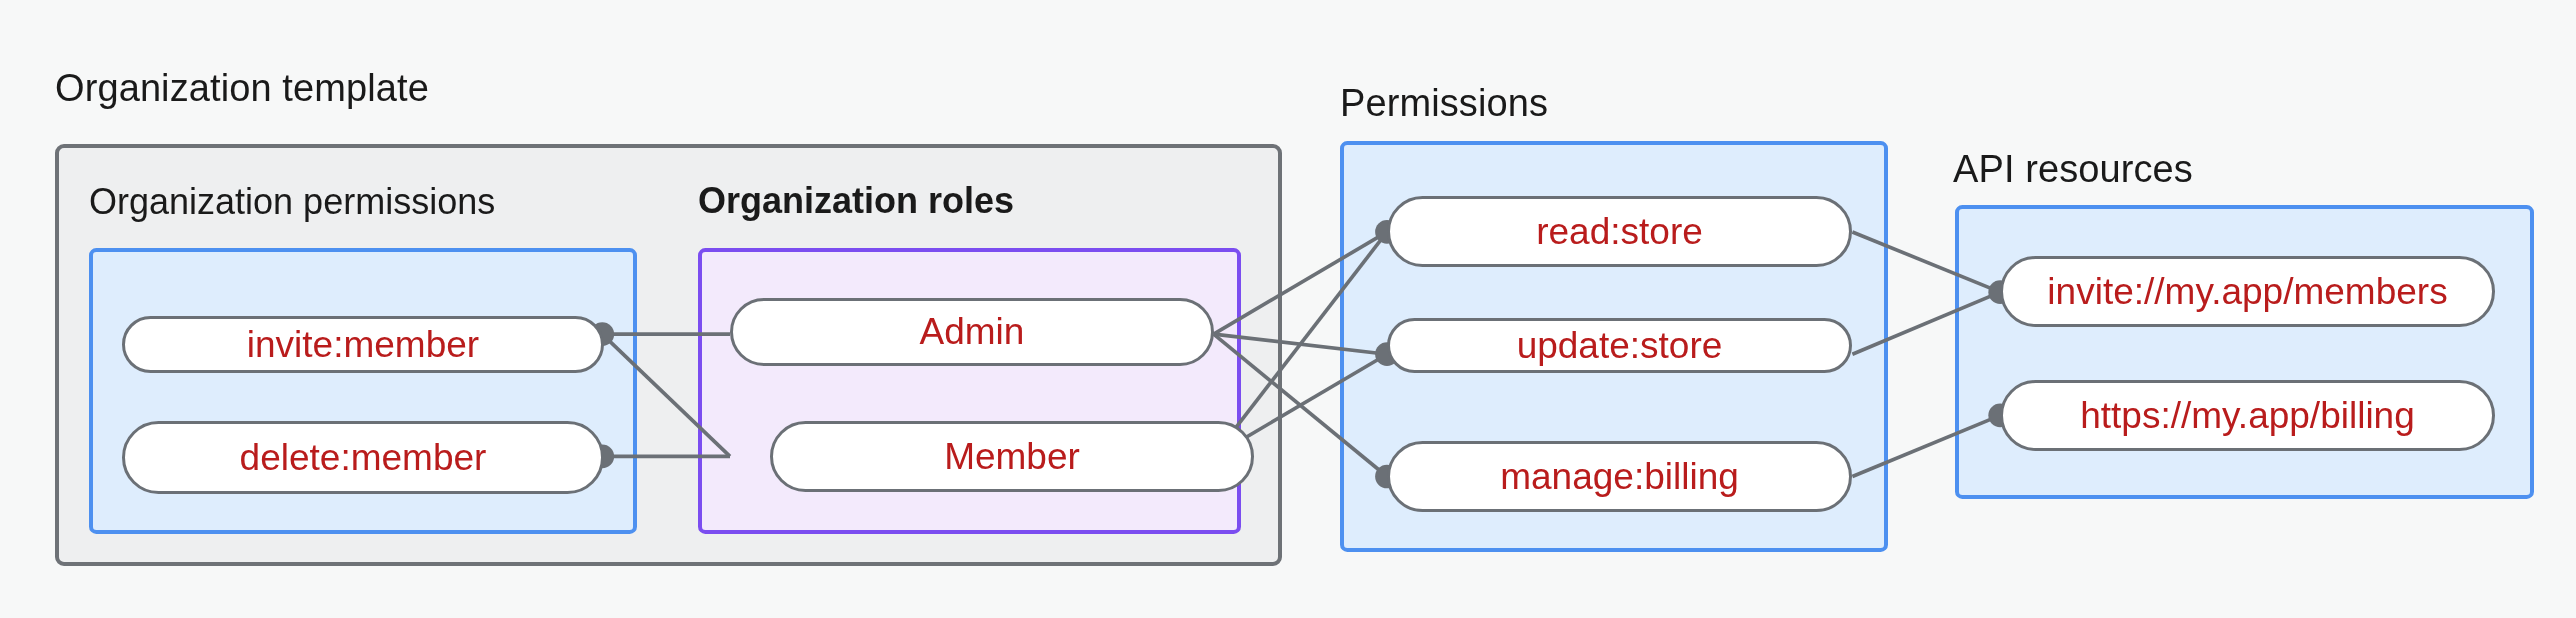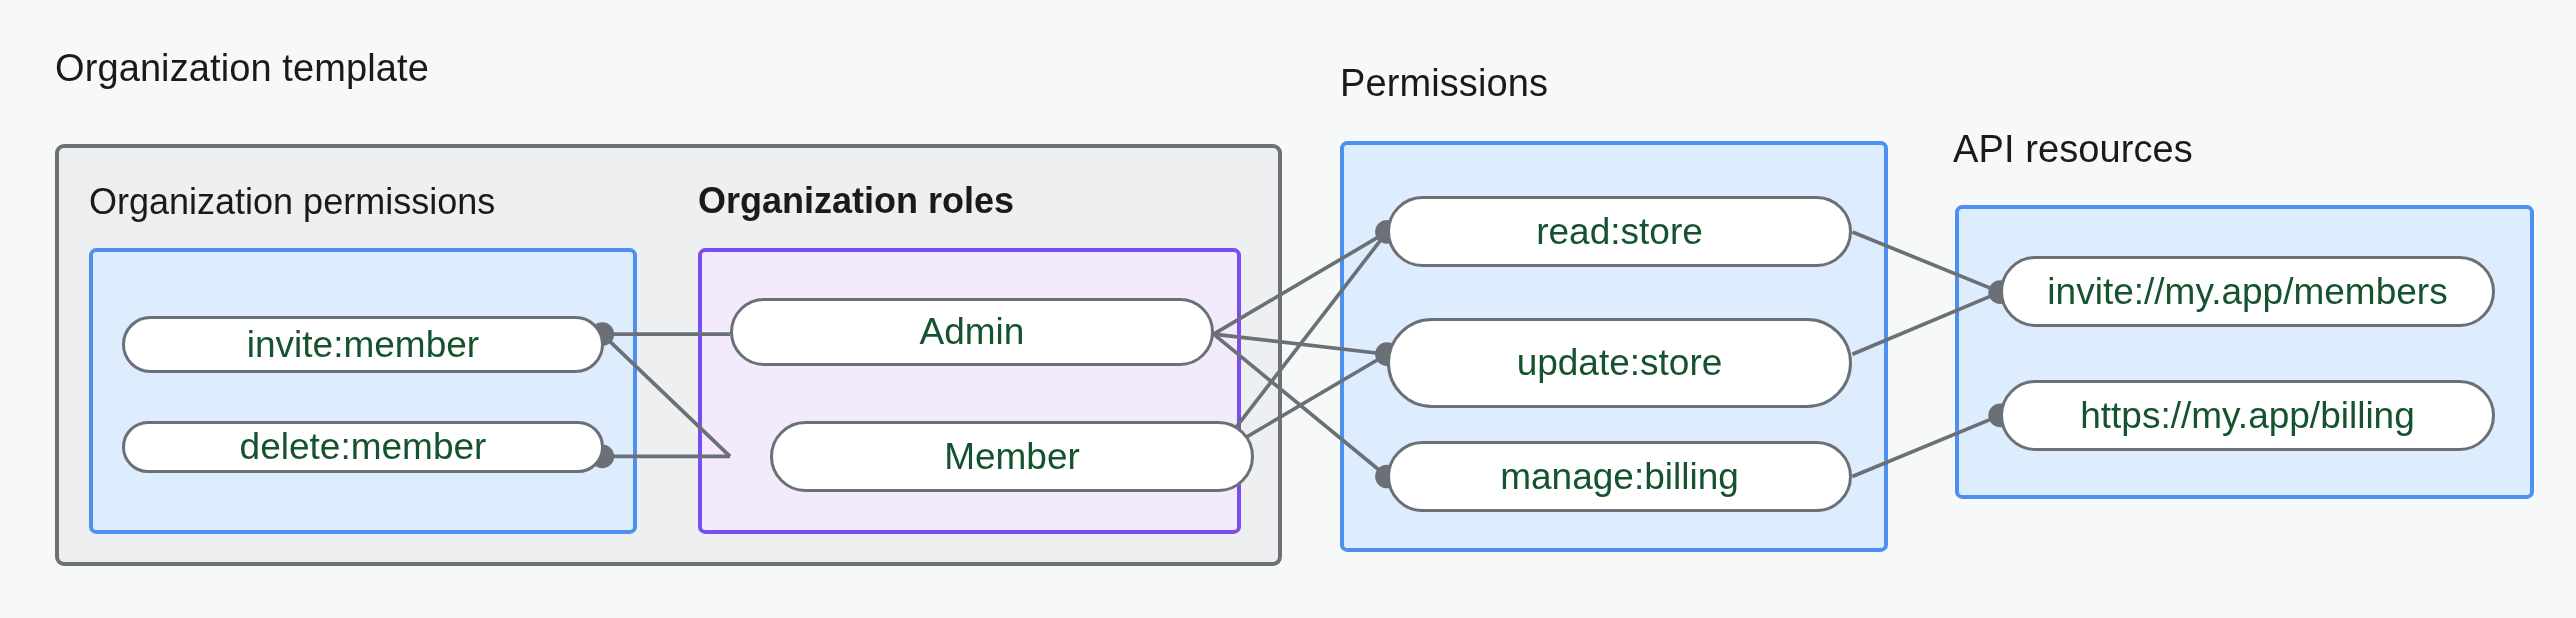--- a/index.html
+++ b/index.html
@@ -10,20 +10,21 @@
     position:relative;overflow:hidden;
   }
   #stage{position:absolute;inset:0;}
 
   .grp-title{
     position:absolute;
     font-size:38px;
     color:#1a1a1a;
     letter-spacing:0.1px;
     white-space:nowrap;
+    margin-top:20px;
   }
   .sub-title{
     position:absolute;
     font-size:36px;
     color:#1a1a1a;
     white-space:nowrap;
   }
 
   .box{position:absolute;box-sizing:border-box;}
 
@@ -43,21 +44,21 @@
     border-radius:7.3px;
   }
 
   .pill{
     position:absolute;box-sizing:border-box;
     background:#ffffff;
     border:3.7px solid #6b7076;
     border-radius:912px;
     display:flex;align-items:center;justify-content:center;
     font-size:37px;
-    color:#14532d;
+    color:#b91c1c;
     white-space:nowrap;
     text-align:center;
   }
 
   svg.links{position:absolute;left:0;top:0;width:2576px;height:619px;overflow:visible;}
   svg.links line{stroke:#6b7076;stroke-width:4;}
   svg.links circle{fill:#6b7076;}
 </style>
 </head>
 <body>
@@ -104,29 +105,29 @@
     <circle cx="660" cy="500" r="13"></circle>
     <circle cx="1520" cy="254" r="13"></circle>
     <circle cx="1520" cy="388" r="13"></circle>
     <circle cx="1520" cy="522" r="13"></circle>
     <circle cx="2192" cy="320" r="13"></circle>
     <circle cx="2192" cy="455" r="13"></circle>
   </svg>
 
   <div class="pill" style="left:122px;top:316px;width:482px;height:57px;">invite:member</div>
 
-  <div class="pill" style="left:122px;top:421px;width:482px;height:52px;">delete:member</div>
+  <div class="pill" style="left:122px;top:421px;width:482px;height:73px;">delete:member</div>
 
   <div class="pill" style="left:730px;top:298px;width:484px;height:68px;">Admin</div>
 
   <div class="pill" style="left:770px;top:421px;width:484px;height:71px;">Member</div>
 
   <div class="pill" style="left:1387px;top:196px;width:465px;height:71px;">read:store</div>
 
-  <div class="pill" style="left:1387px;top:318px;width:465px;height:90px;">update:store</div>
+  <div class="pill" style="left:1387px;top:318px;width:465px;height:55px;">update:store</div>
 
   <div class="pill" style="left:1387px;top:441px;width:465px;height:71px;">manage:billing</div>
 
   <div class="pill" style="left:2000px;top:256px;width:495px;height:71px;">invite://my.app/members</div>
 
   <div class="pill" style="left:2000px;top:380px;width:495px;height:71px;">https://my.app/billing</div>
 
 </div>
 
 

